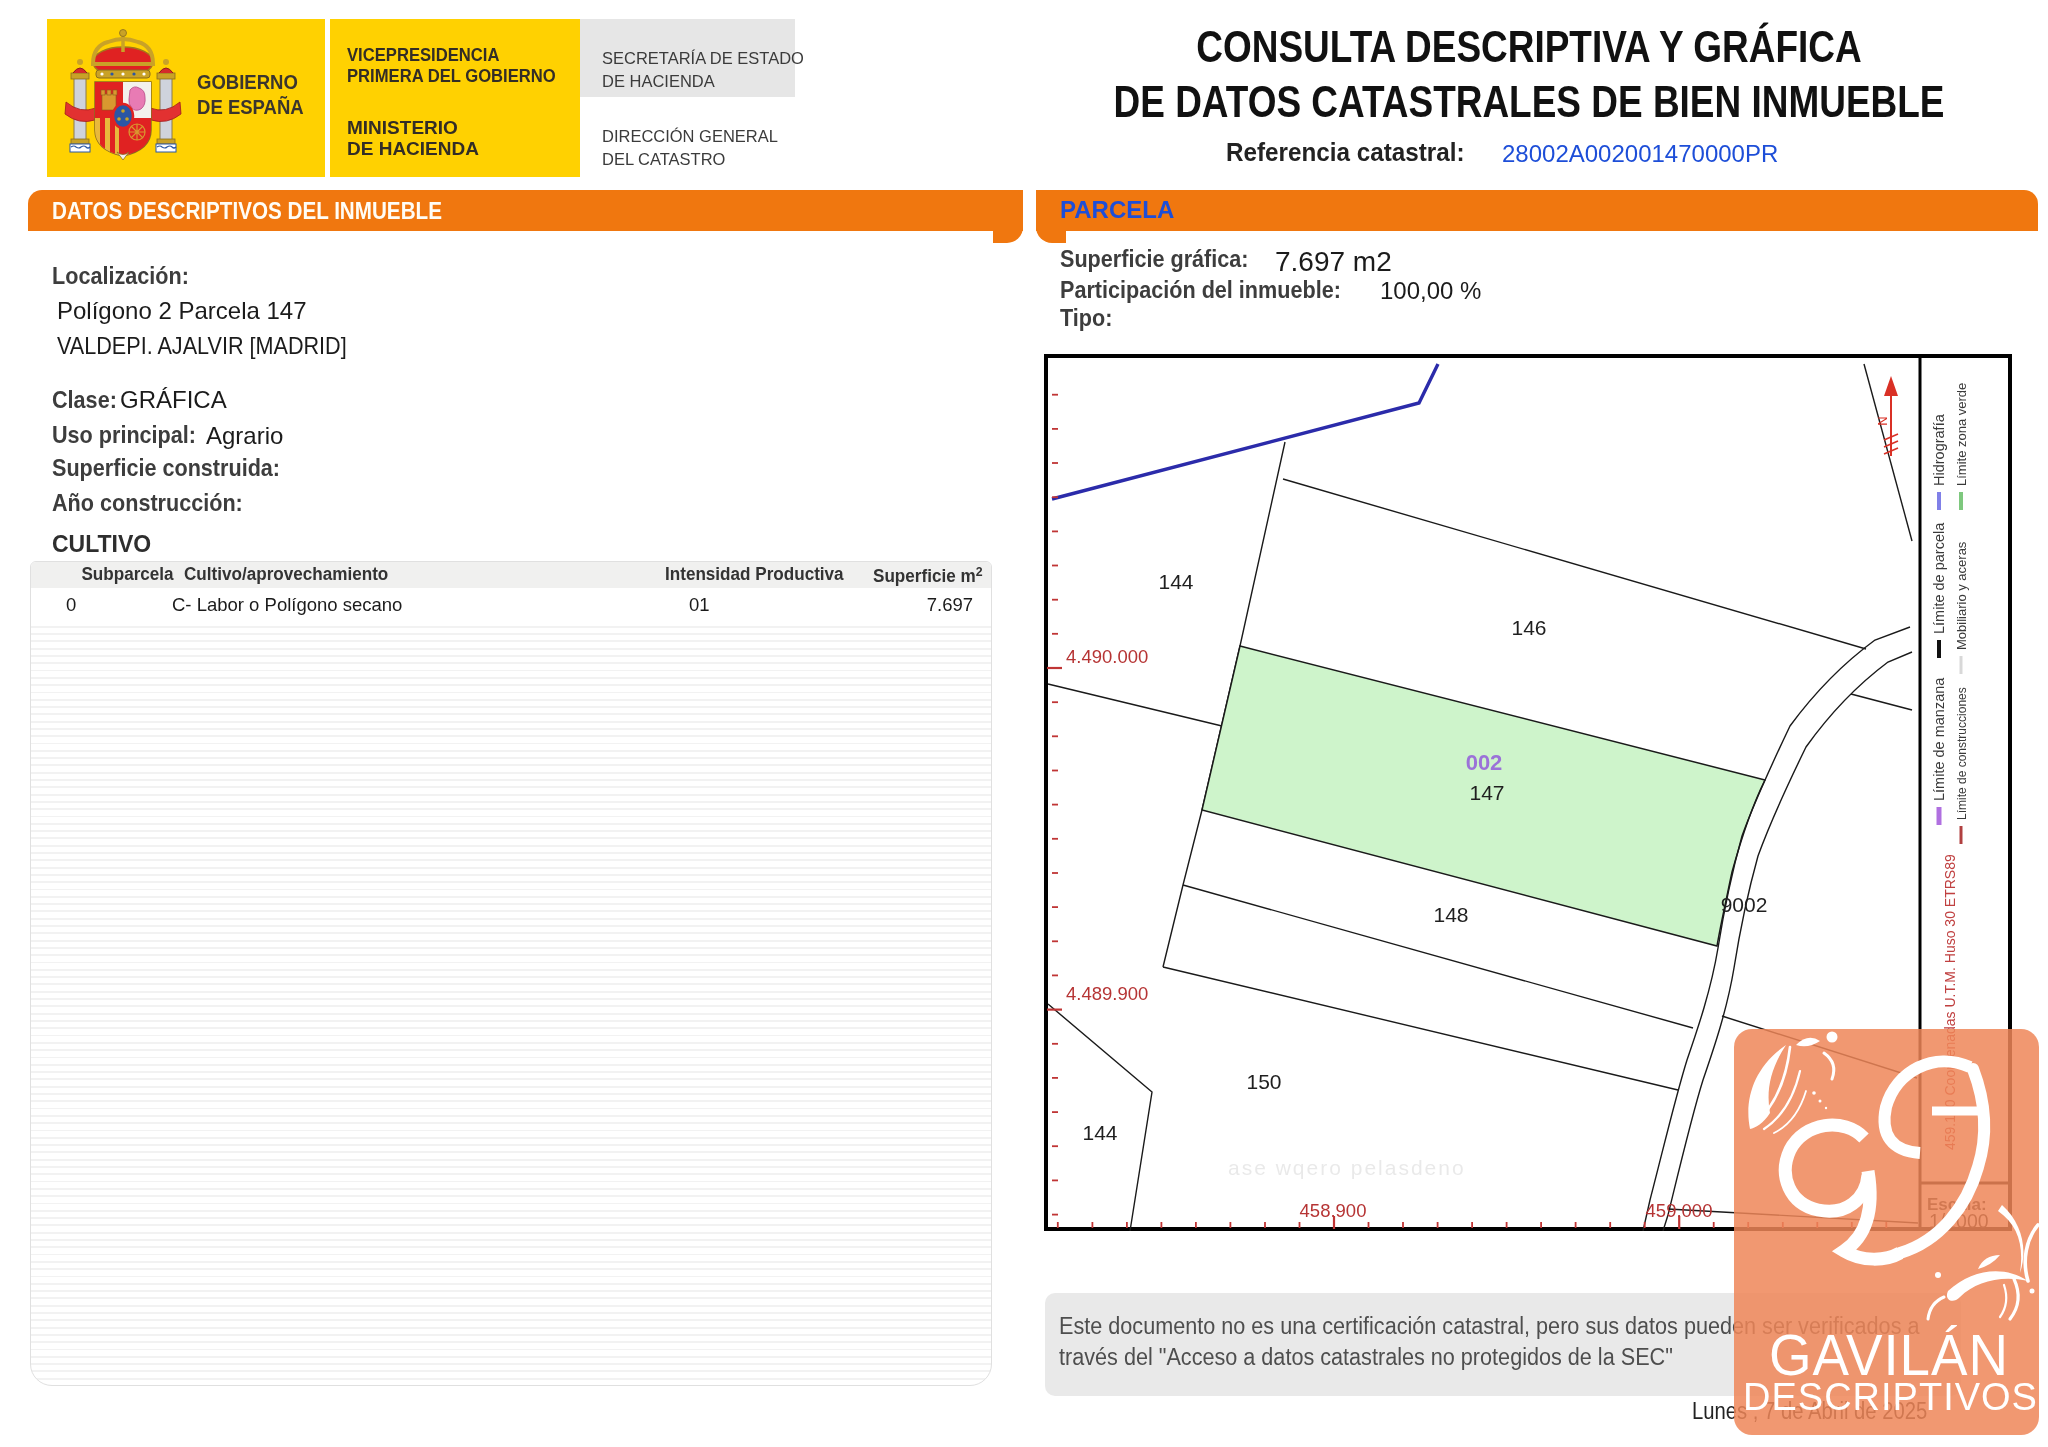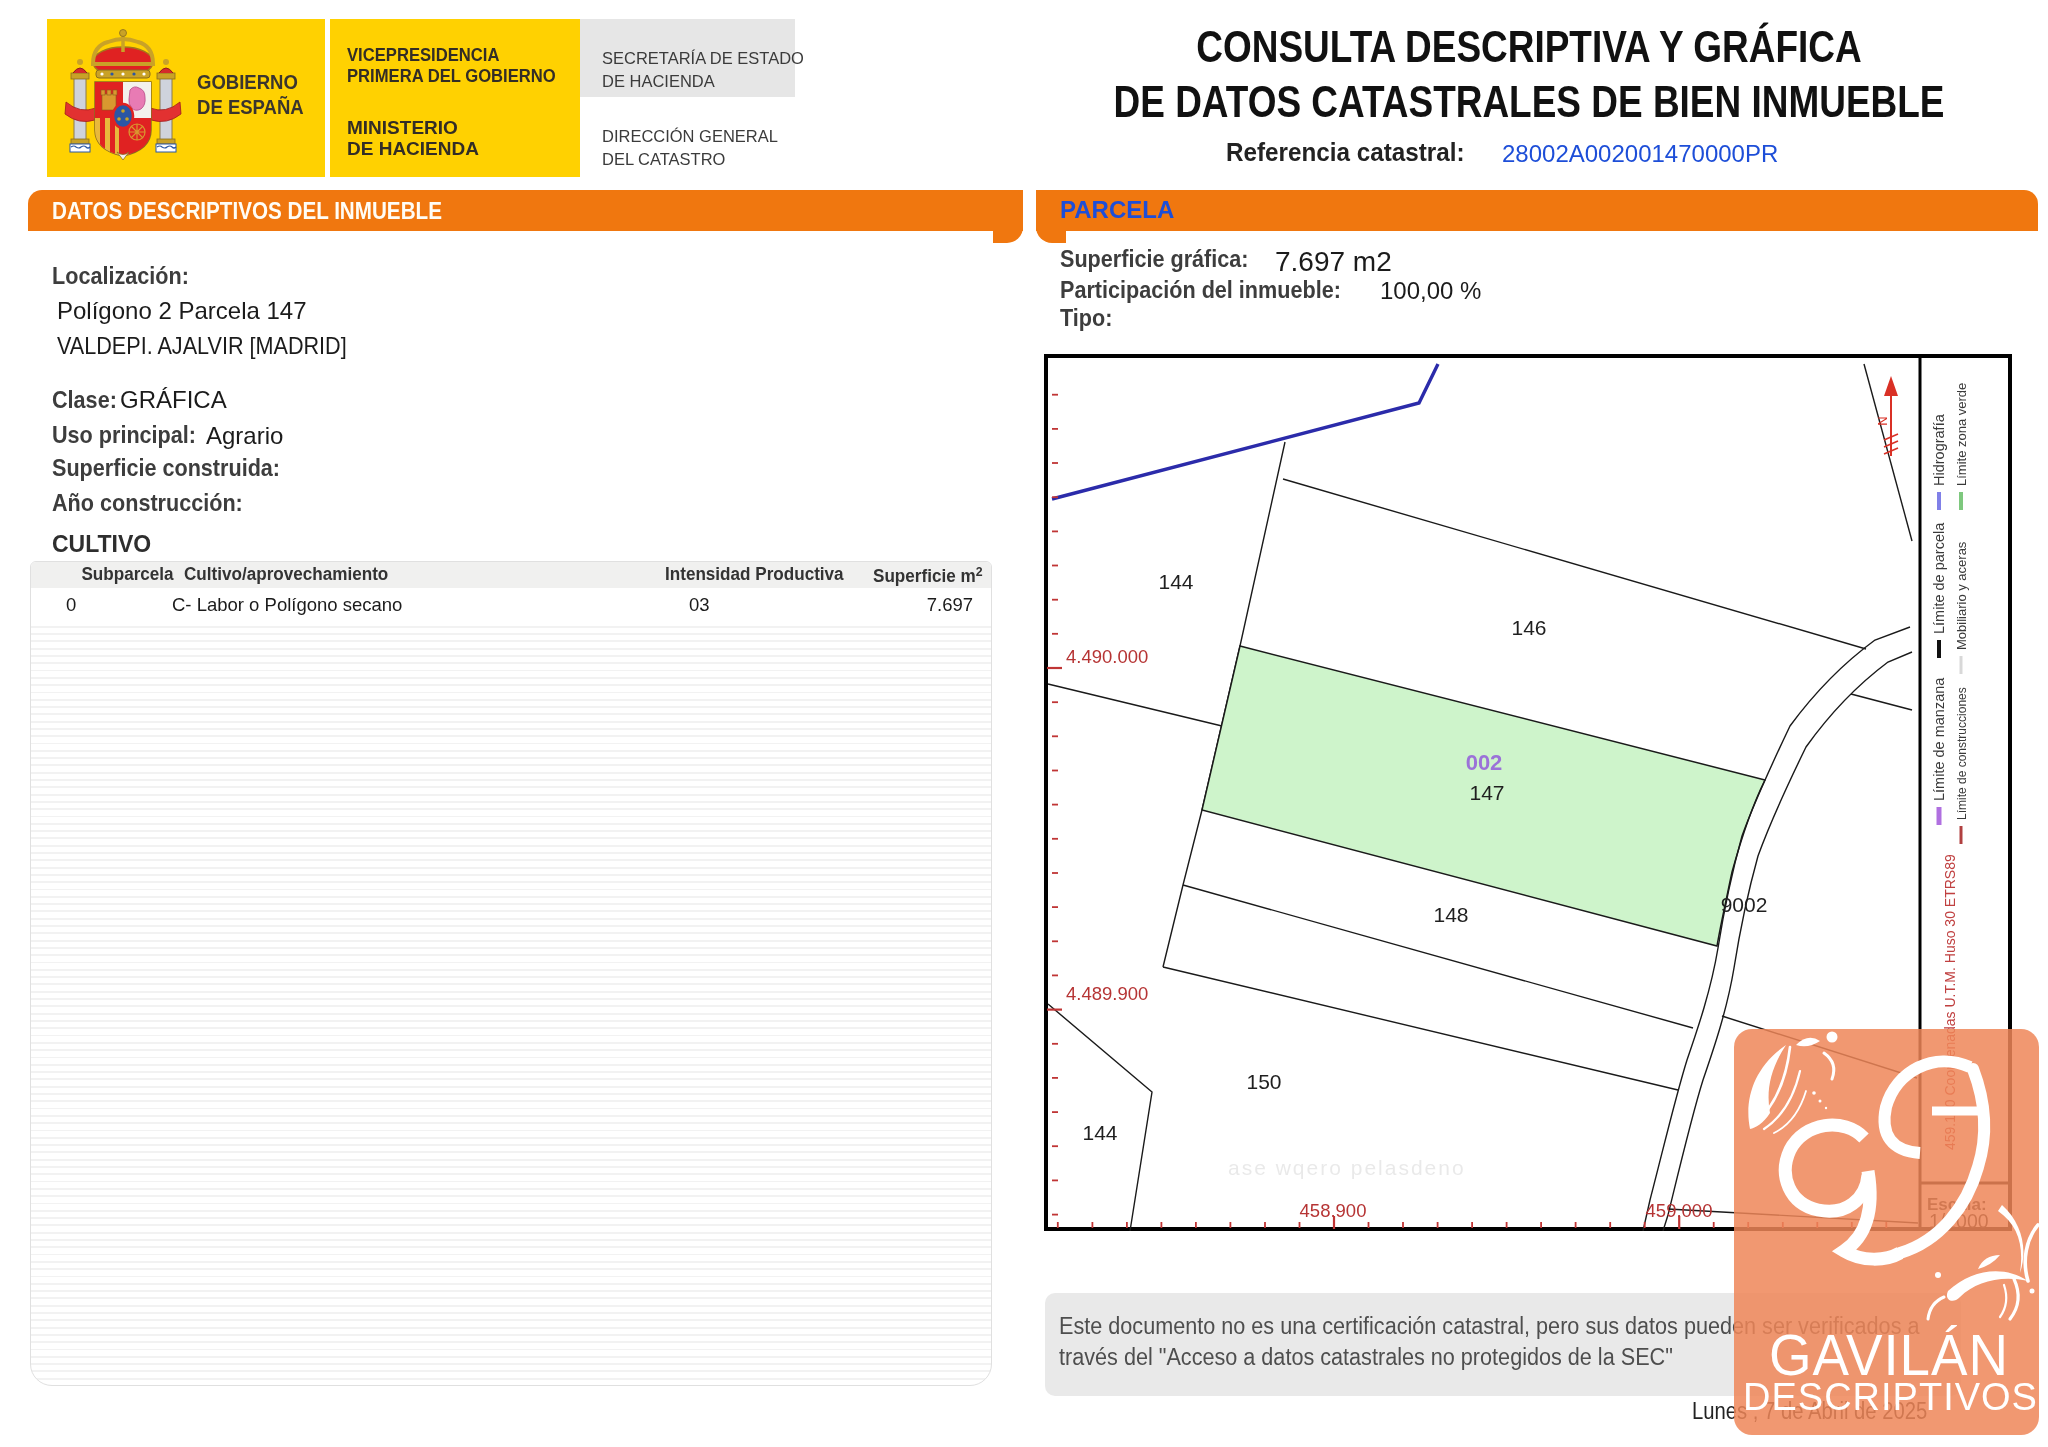--- a/index.html
+++ b/index.html
@@ -147,21 +147,21 @@
 <div class="abs" style="left:30px;top:564px;width:962px;height:26px;font-size:18px;font-weight:bold;color:#333;padding-left:8px;">
     <span style="position:absolute;left:25px;width:145px;text-align:center;transform:scaleX(0.95);white-space:nowrap;">Subparcela</span>
     <span style="position:absolute;left:154px;transform:scaleX(0.95);transform-origin:0 0;white-space:nowrap;">Cultivo/aprovechamiento</span>
     <span style="position:absolute;left:635px;transform:scaleX(0.95);transform-origin:0 0;white-space:nowrap;">Intensidad Productiva</span>
     <span style="position:absolute;left:843px;transform:scaleX(0.95);transform-origin:0 0;white-space:nowrap;">Superficie m<span style="font-size:13px;vertical-align:6px;">2</span></span>
   </div>
 
 <div class="abs" style="left:30px;top:594px;width:962px;height:26px;font-size:18.5px;color:#1b1b1b;">
     <span style="position:absolute;left:36px;">0</span>
     <span style="position:absolute;left:142px;white-space:nowrap;">C- Labor o Polígono secano</span>
-    <span style="position:absolute;left:659px;">03</span>
+    <span style="position:absolute;left:659px;">01</span>
     <span style="position:absolute;right:19px;">7.697</span>
   </div>
 
 <div class="abs lbl" style="left:1060px;top:245px;font-size:24px;">Superficie gráfica:</div>
 <div class="abs val" style="left:1275px;top:246px;font-size:28px;text-align:right;">7.697 m2</div>
 
 <div class="abs lbl" style="left:1060px;top:276px;font-size:24px;">Participación del inmueble:</div>
 <div class="abs val" style="left:1380px;top:277px;font-size:24px;">100,00 %</div>
 
 <div class="abs lbl" style="left:1060px;top:304px;font-size:24px;">Tipo:</div>

